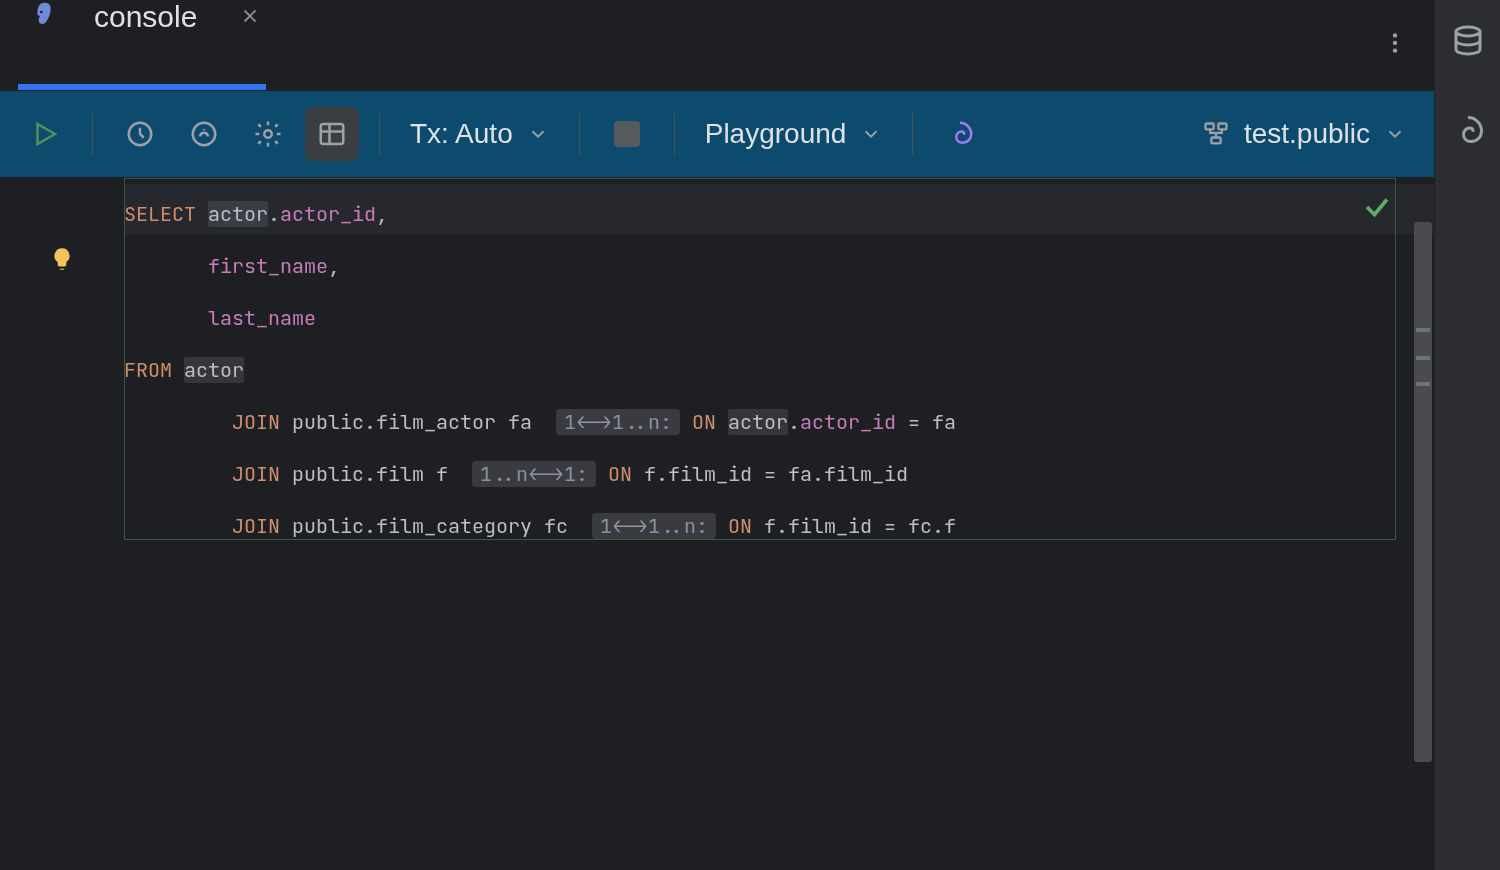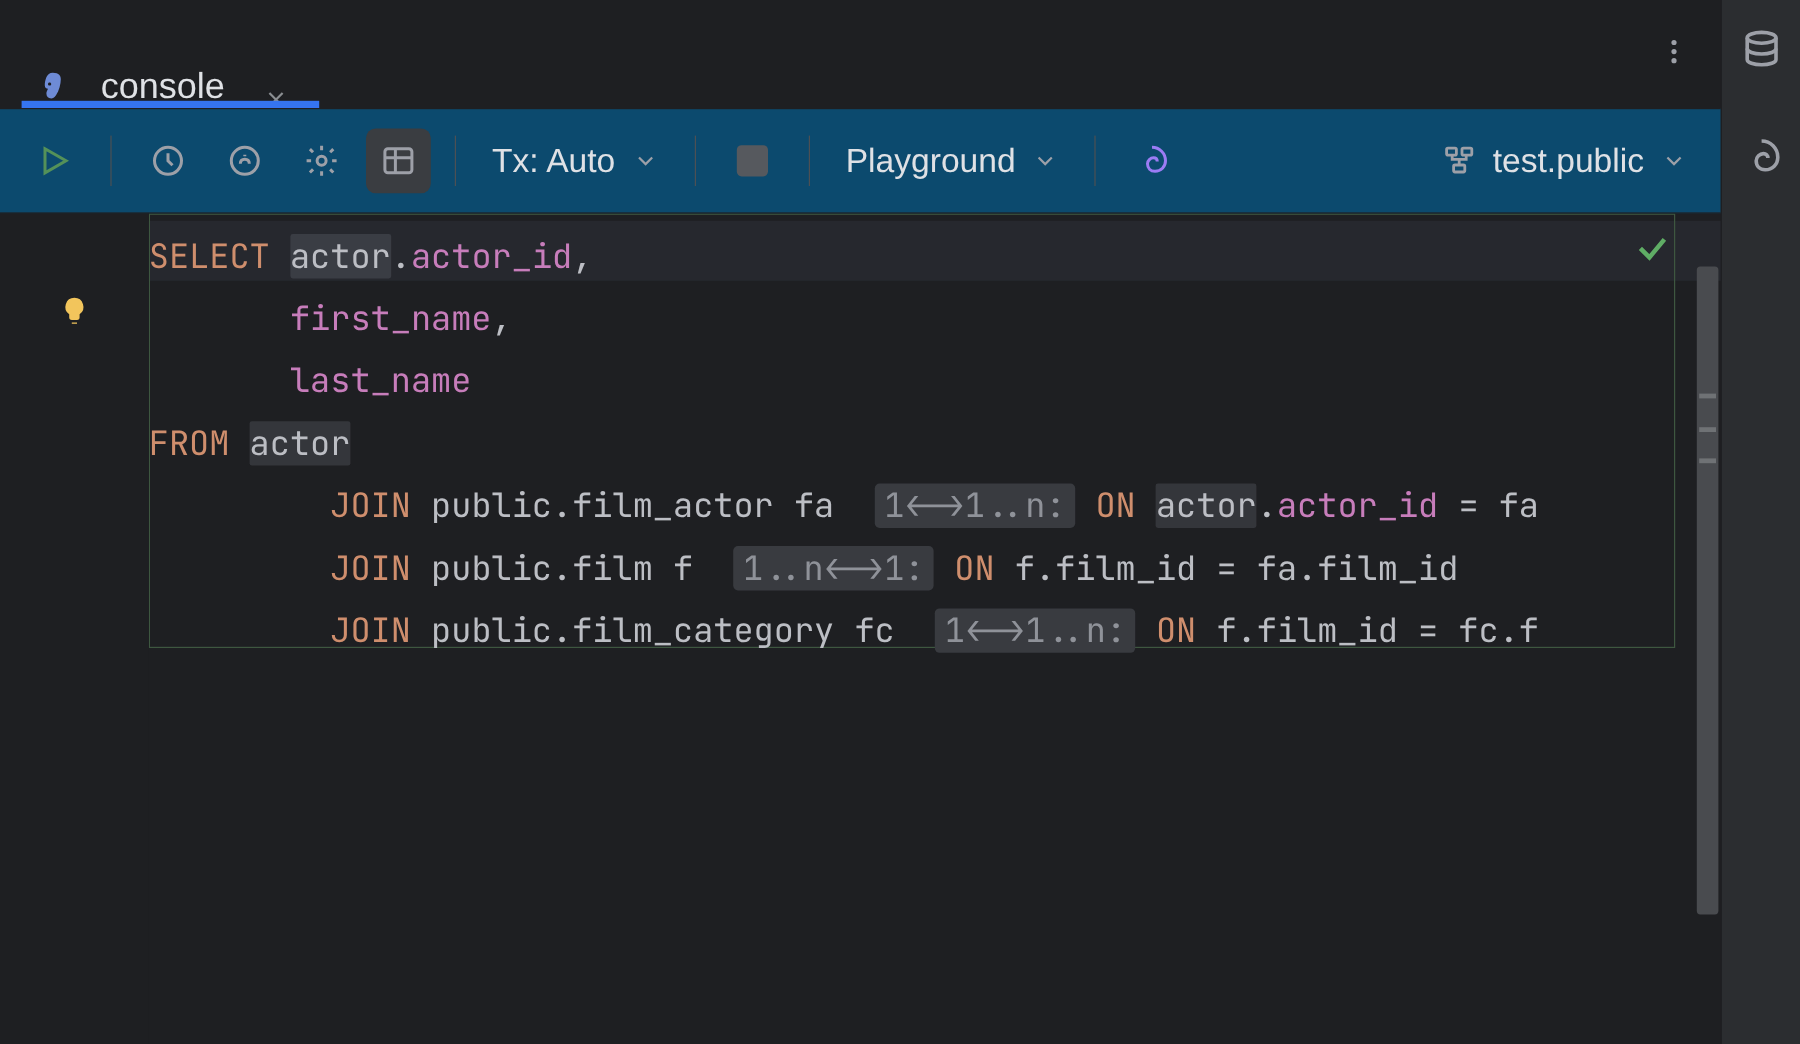--- a/index.html
+++ b/index.html
@@ -35,22 +35,22 @@
 
 .tab-bar {
   height: 90px;
   display: flex;
   align-items: center;
   position: relative;
   background: #1e1f22;
 }
 .tab {
   display: flex;
-  align-items: flex-end;
-  gap: 24px;
+  align-items: flex-start;
+  gap: 34px;
   padding: 0 28px;
   height: 100%;
   font-family: -apple-system, "Segoe UI", sans-serif;
   font-size: 30px;
   color: #dfe1e5;
   position: relative;
 }
 .tab .pg-icon { width: 32px; height: 32px; color:#6e8bd6; }
 .tab .close-icon { width: 22px; height: 22px; color:#8a8d91; margin-left: 8px;}
 .tab-underline {
@@ -144,21 +144,21 @@
 }
 .line-highlight {
   position: absolute;
   left: -124px; right: 0; top: 6px;
   height: 50px;
   background: #26282e;
   pointer-events: none;
 }
 pre.code {
   position: relative;
-  font-size: 28px;
+  font-size: 20px;
   line-height: 52px;
   font-family: "JetBrains Mono","Menlo","Consolas",monospace;
   white-space: pre;
   color: #bcbec4;
 }
 .kw { color: #cf8e6d; }
 .col { color: #c77dbb; }
 .ident { color: #bcbec4; }
 .punct { color: #bcbec4; }
 .hint {

